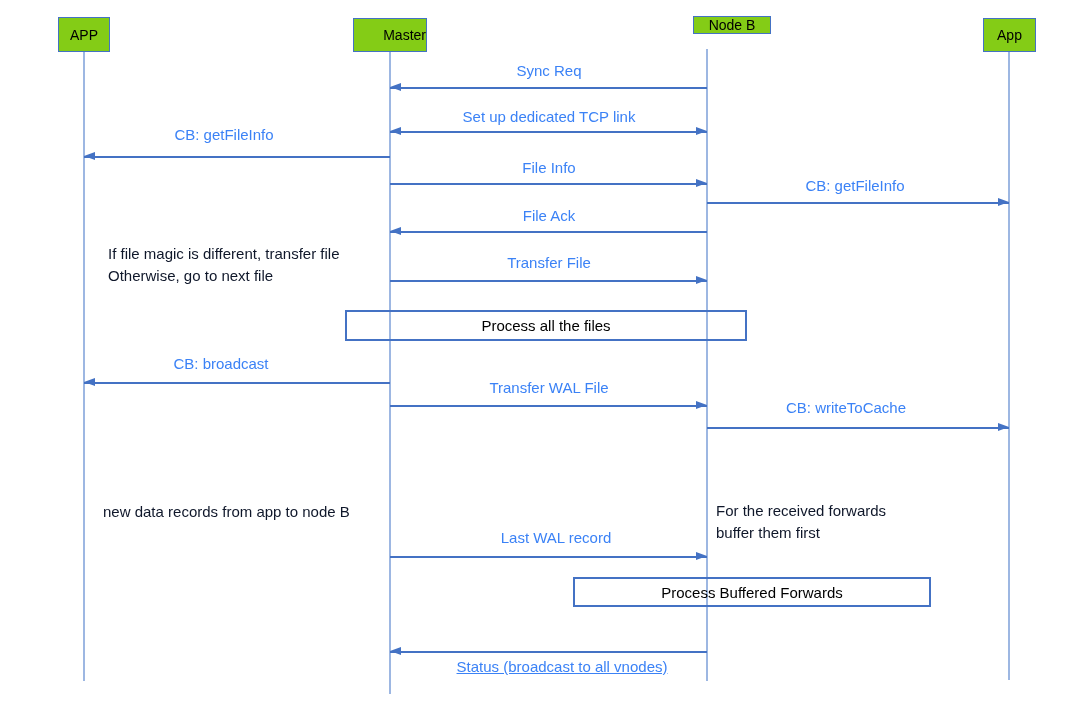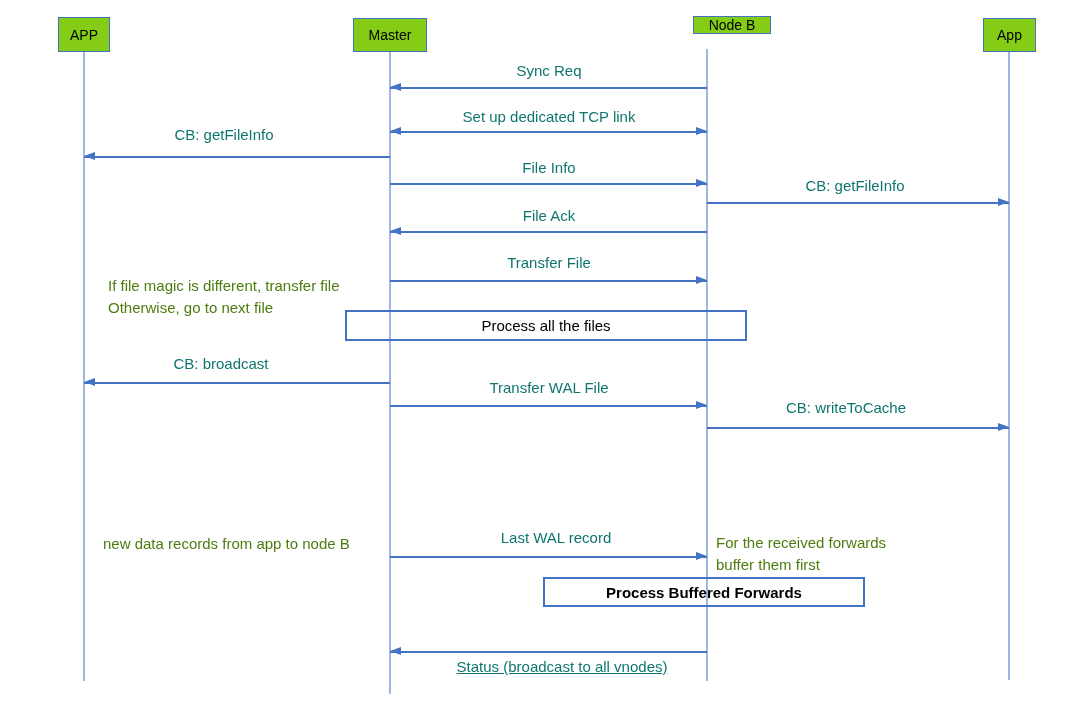--- a/index.html
+++ b/index.html
@@ -50,56 +50,55 @@
     border-top: 4.5px solid transparent;
     border-bottom: 4.5px solid transparent;
     border-left: 11px solid #4472C4;
   }
   .msg-label {
     position: absolute;
     transform: translateX(-50%);
     font-size: 15px;
     white-space: nowrap;
     z-index: 2;
-    color: #0f766e;
+    color: #3b82f6;
   }
   .process-box {
     position: absolute;
     box-sizing: border-box;
     border: 2.2px solid #4472C4;
     background: transparent;
     display: flex;
     align-items: center;
     justify-content: center;
     font-size: 15px;
     z-index: 3;
     color: #000000;
   }
   .note {
     position: absolute;
     font-size: 15px;
     line-height: 22px;
     white-space: nowrap;
     z-index: 2;
-    color: #4d7c0f;
-    margin-top: 32px;
+    color: #0f172a;
   }
 </style>
 </head>
 <body>
 
 <div id="stage">
     <div class="lifeline" style="left: 83px; top: 52px; height: 629px; background: rgb(157, 183, 226);"></div>
     <div class="lifeline" style="left: 389px; top: 52px; height: 642px; background: rgb(157, 183, 226);"></div>
     <div class="lifeline" style="left: 706px; top: 49px; height: 632px; background: rgb(157, 183, 226);"></div>
     <div class="lifeline" style="left: 1008px; top: 52px; height: 628px; background: rgb(157, 183, 226);"></div>
     <div class="actor-box" style="left: 58px; top: 17px; width: 52px; height: 35px; border-color: rgb(68, 114, 196);">
       <div class="">APP</div>
     </div>
-    <div class="actor-box" style="left: 353px; top: 18px; width: 74px; height: 34px; border-color: rgb(68, 114, 196);">
+    <div class="actor-box" style="left: 353px; top: 18px; width: 74px; height: 34px; border-color: rgb(68, 114, 196); justify-content: flex-end;">
       <div class="">Master</div>
     </div>
     <div class="actor-box" style="left: 693px; top: 16px; width: 78px; height: 18px; border-color: rgb(68, 114, 196);">
       <div class="">Node B</div>
     </div>
     <div class="actor-box" style="left: 983px; top: 18px; width: 53px; height: 34px; border-color: rgb(68, 114, 196);">
       <div class="">App</div>
     </div>
     <div class="msg-line" style="left: 390px; top: 87px; width: 317px; background: rgb(68, 114, 196);"></div>
     <div class="arrowhead left" style="left: 390px; top: 83px; border-right-color: rgb(68, 114, 196);"></div>
@@ -134,21 +133,21 @@
     <div class="msg-label" style="left: 846px; top: 399px;">CB: writeToCache</div>
     <div class="msg-line" style="left: 390px; top: 556px; width: 317px; background: rgb(68, 114, 196);"></div>
     <div class="arrowhead right" style="left: 696px; top: 552px; border-left-color: rgb(68, 114, 196);"></div>
     <div class="msg-label" style="left: 556px; top: 529px;">Last WAL record</div>
     <div class="msg-line" style="left: 390px; top: 651px; width: 317px; background: rgb(68, 114, 196);"></div>
     <div class="arrowhead left" style="left: 390px; top: 647px; border-right-color: rgb(68, 114, 196);"></div>
     <div class="msg-label" style="left: 562px; top: 658px; text-decoration: underline;">Status (broadcast to all vnodes)</div>
     <div class="process-box" style="left: 345px; top: 310px; width: 402px; height: 31px; border-color: rgb(68, 114, 196);">
       <div class="">Process all the files</div>
     </div>
-    <div class="process-box" style="left: 543px; top: 577px; width: 322px; height: 30px; border-color: rgb(68, 114, 196); font-weight: bold;">
+    <div class="process-box" style="left: 573px; top: 577px; width: 358px; height: 30px; border-color: rgb(68, 114, 196);">
       <div class="">Process Buffered Forwards</div>
     </div>
     <div class="note" style="left: 108px; top: 243px;">
       <div class="">If file magic is different, transfer file</div>
       <div class="">Otherwise, go to next file</div>
     </div>
     <div class="note" style="left: 103px; top: 501px;">
       <div class="">new data records from app to node B</div>
     </div>
     <div class="note" style="left: 716px; top: 500px;">

